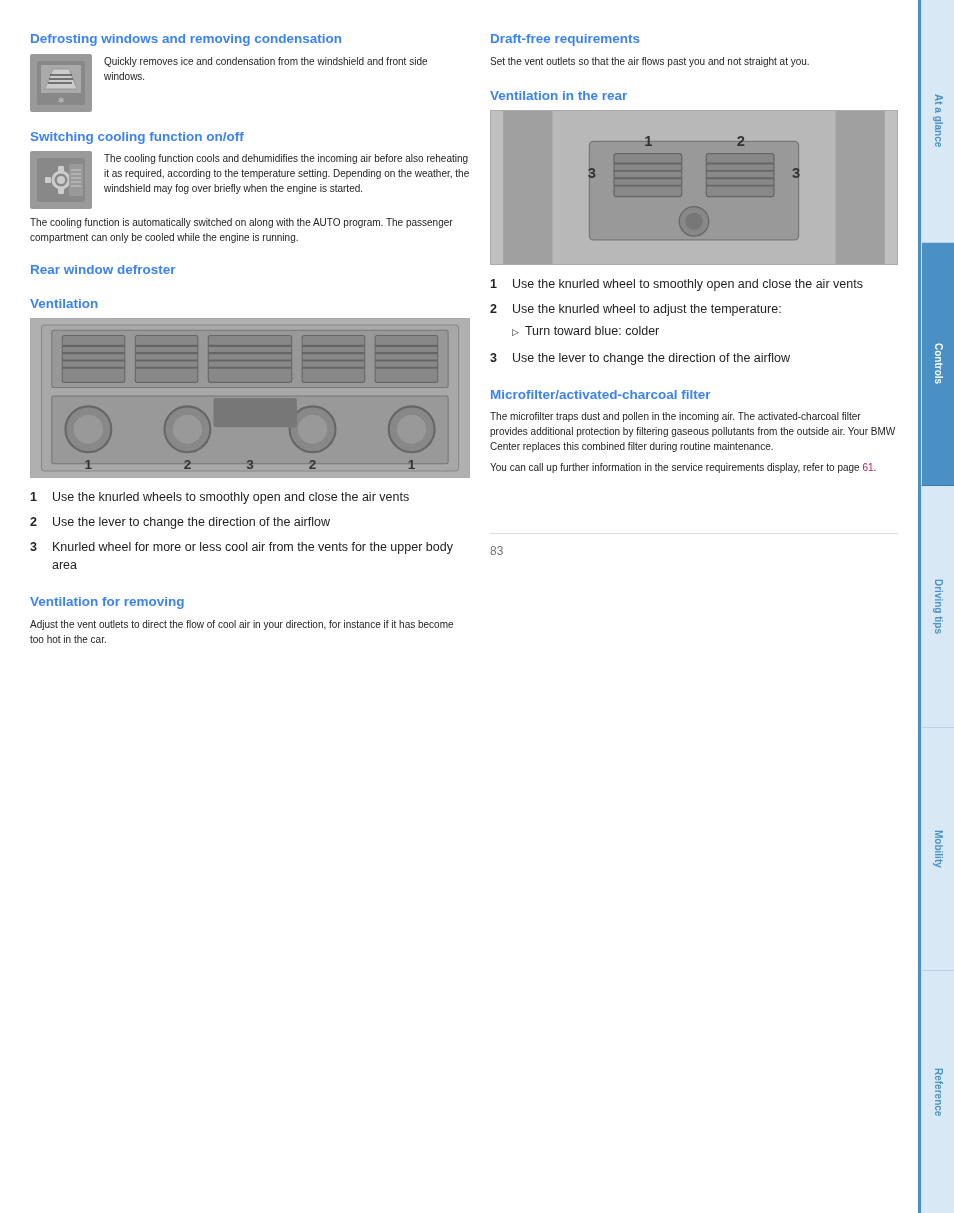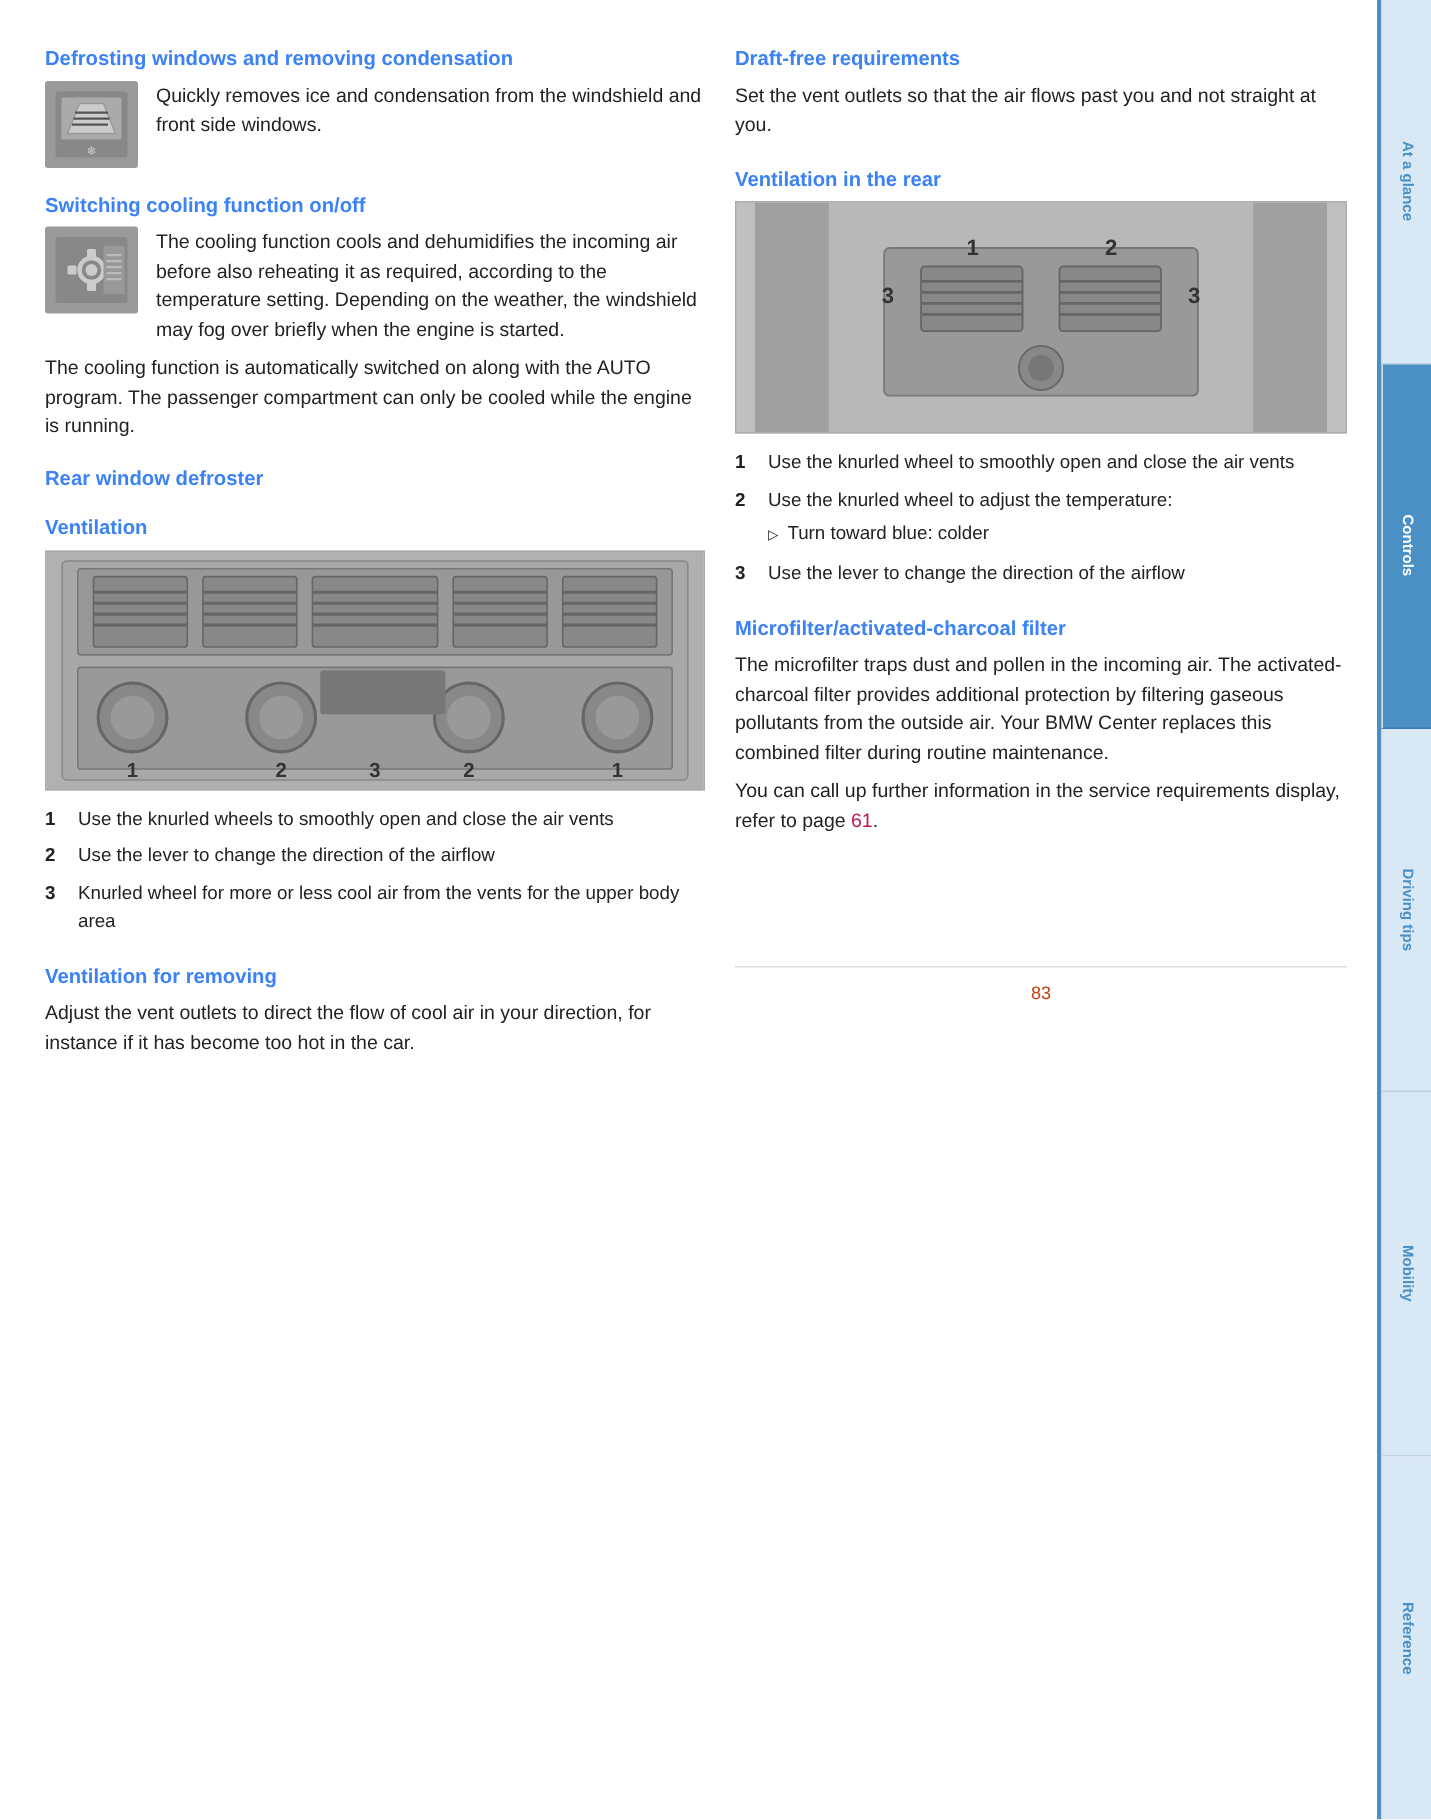--- a/index.html
+++ b/index.html
@@ -29,21 +29,21 @@
       margin-bottom: 18px;
     }
     .section-title {
       color: #3b82f6;
       font-weight: bold;
       font-size: 13.5px;
       margin-bottom: 6px;
       line-height: 1.3;
     }
     .section-body {
-      font-size: 13px;
+      font-size: 10px;
       line-height: 1.5;
       color: #222;
     }
     .icon-text-row {
       display: flex;
       gap: 12px;
       align-items: flex-start;
       margin-bottom: 6px;
     }
     .ventilation-image {
@@ -120,26 +120,24 @@
     }
     .sidebar-section.active {
       background: #4a90c4;
       color: #fff;
     }
     .sidebar-section:not(.active) {
       background: #e8f0f8;
       color: #4a90c4;
     }
     .page-number {
-      text-align: center;
       font-size: 12px;
-      color: #c2410c;
+      color: #737373;
       padding: 10px 0;
       border-top: 1px solid #ddd;
-      margin-top: 30px;
     }
     a.page-link {
       color: #be185d;
       text-decoration: none;
     }
     .section-with-icon {
       margin-bottom: 16px;
     }
     .icon-svg-box {
       width: 62px;

